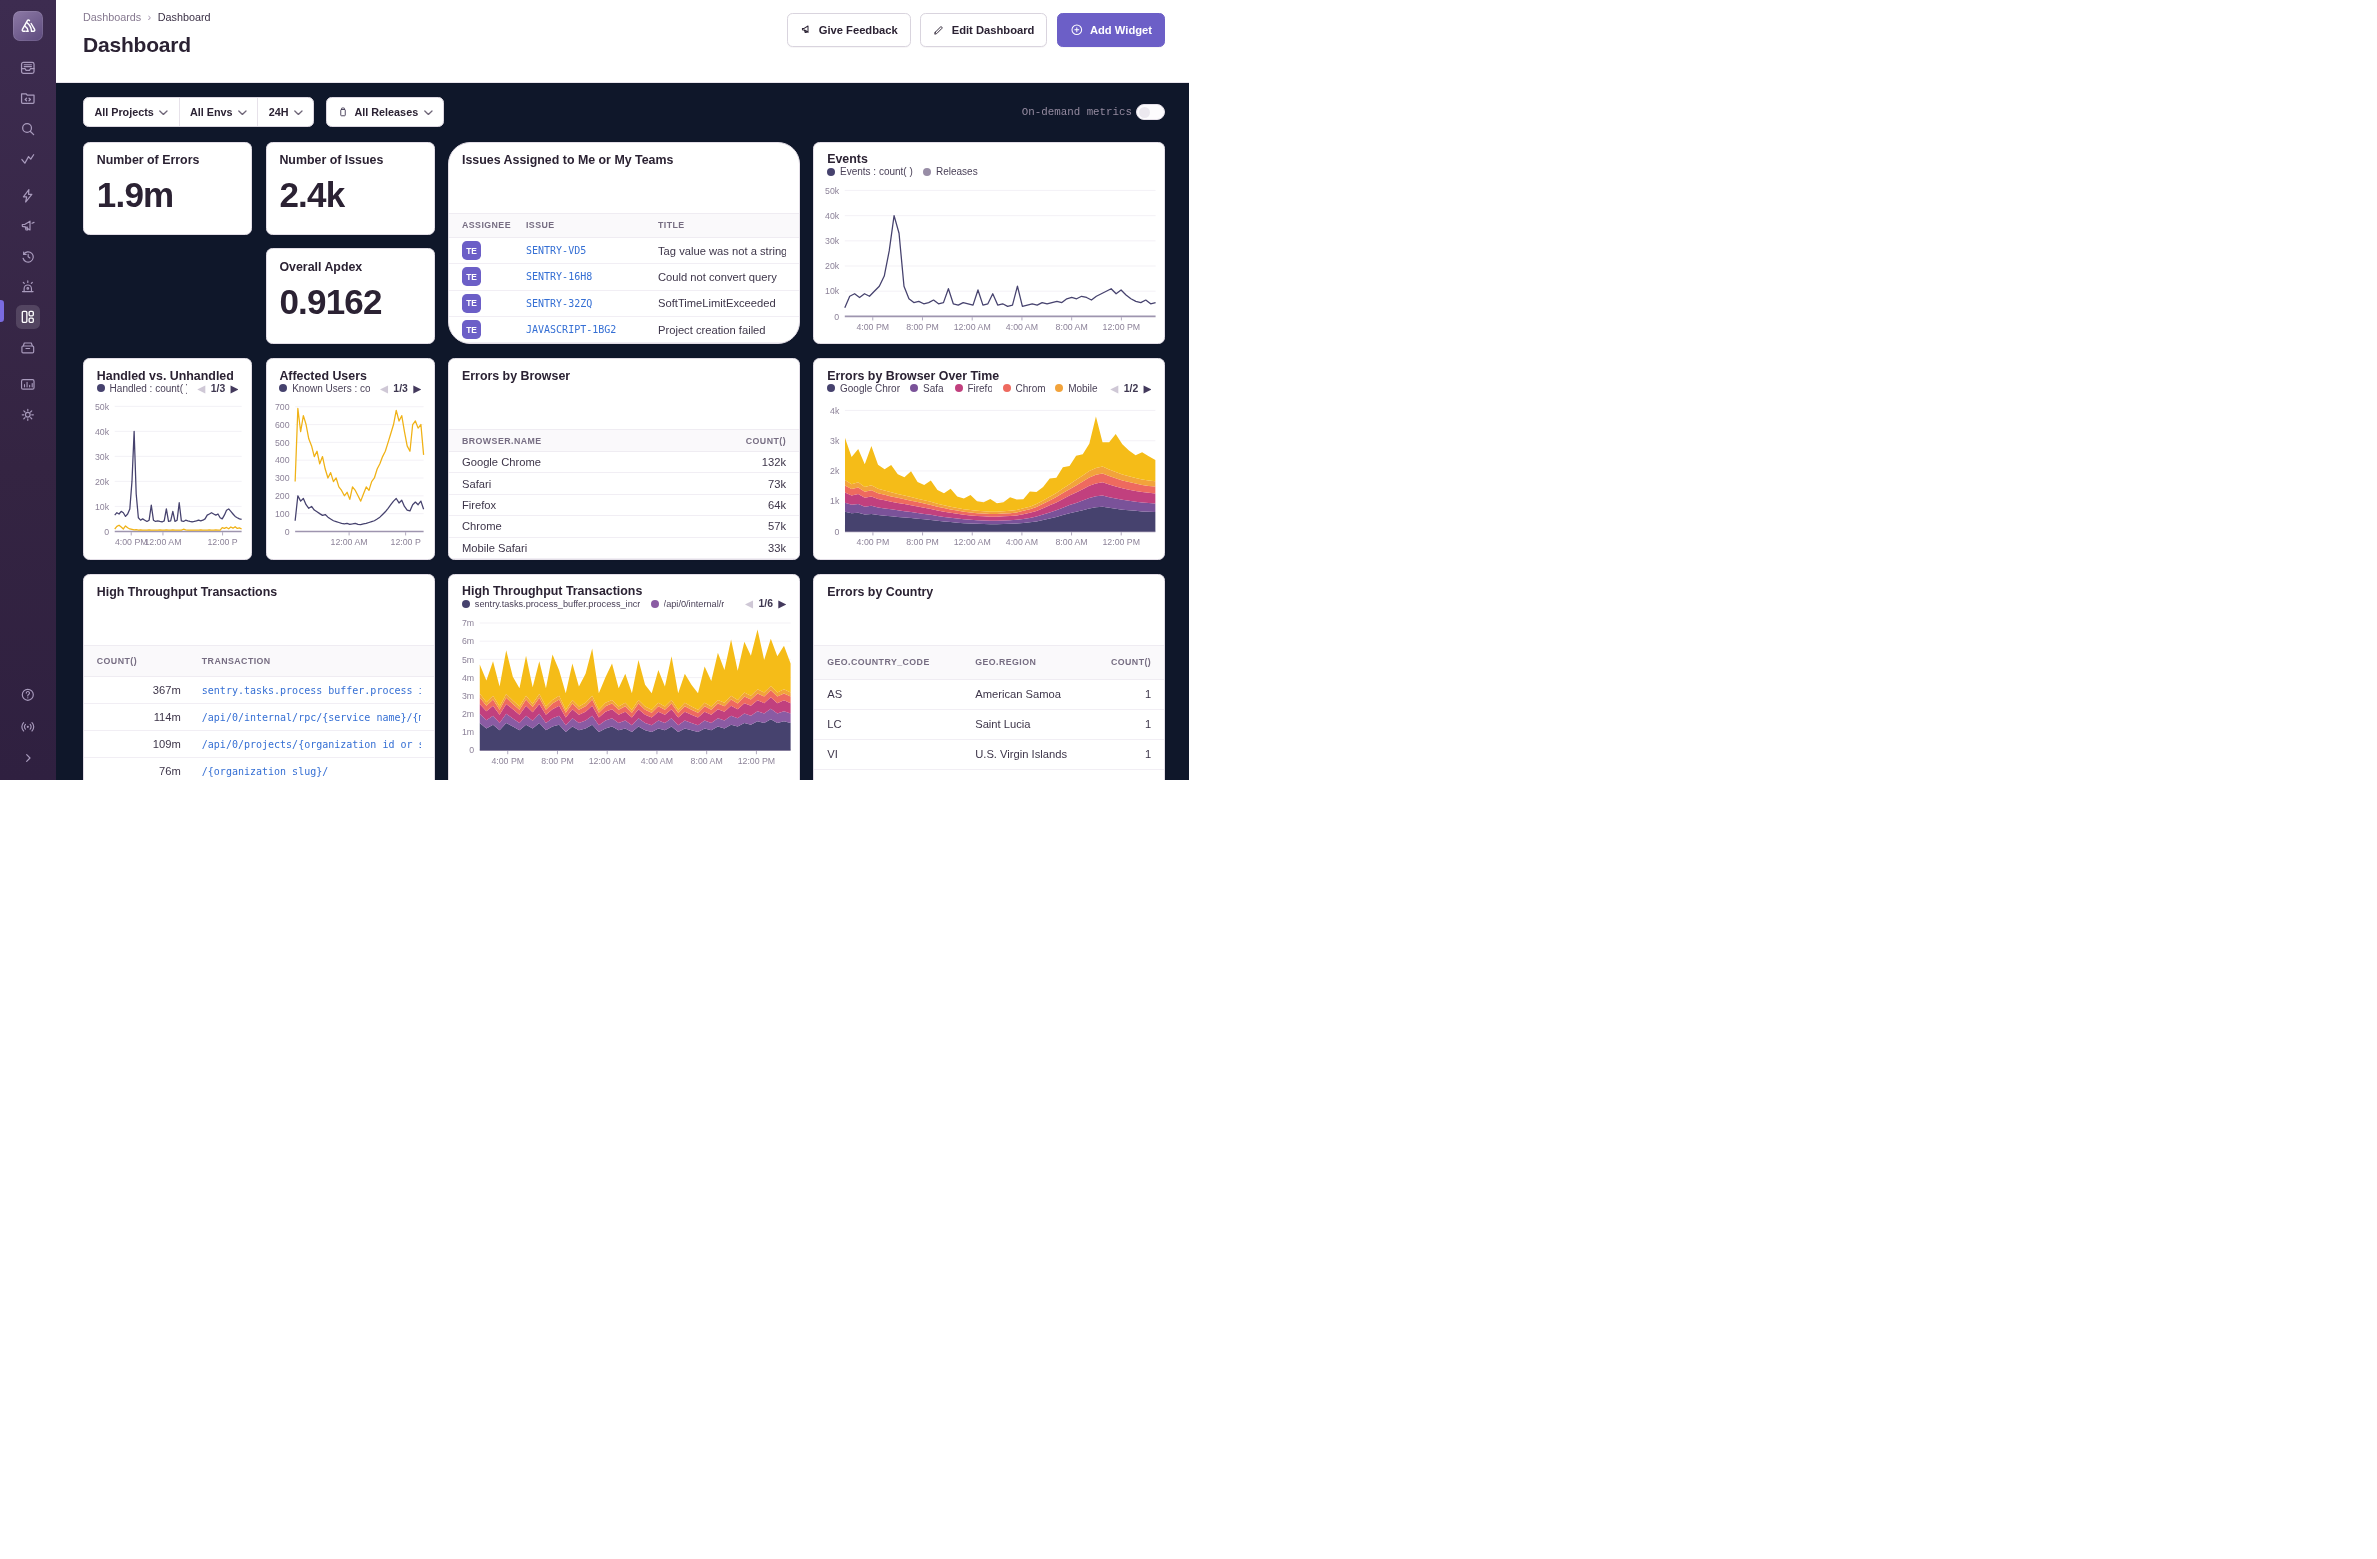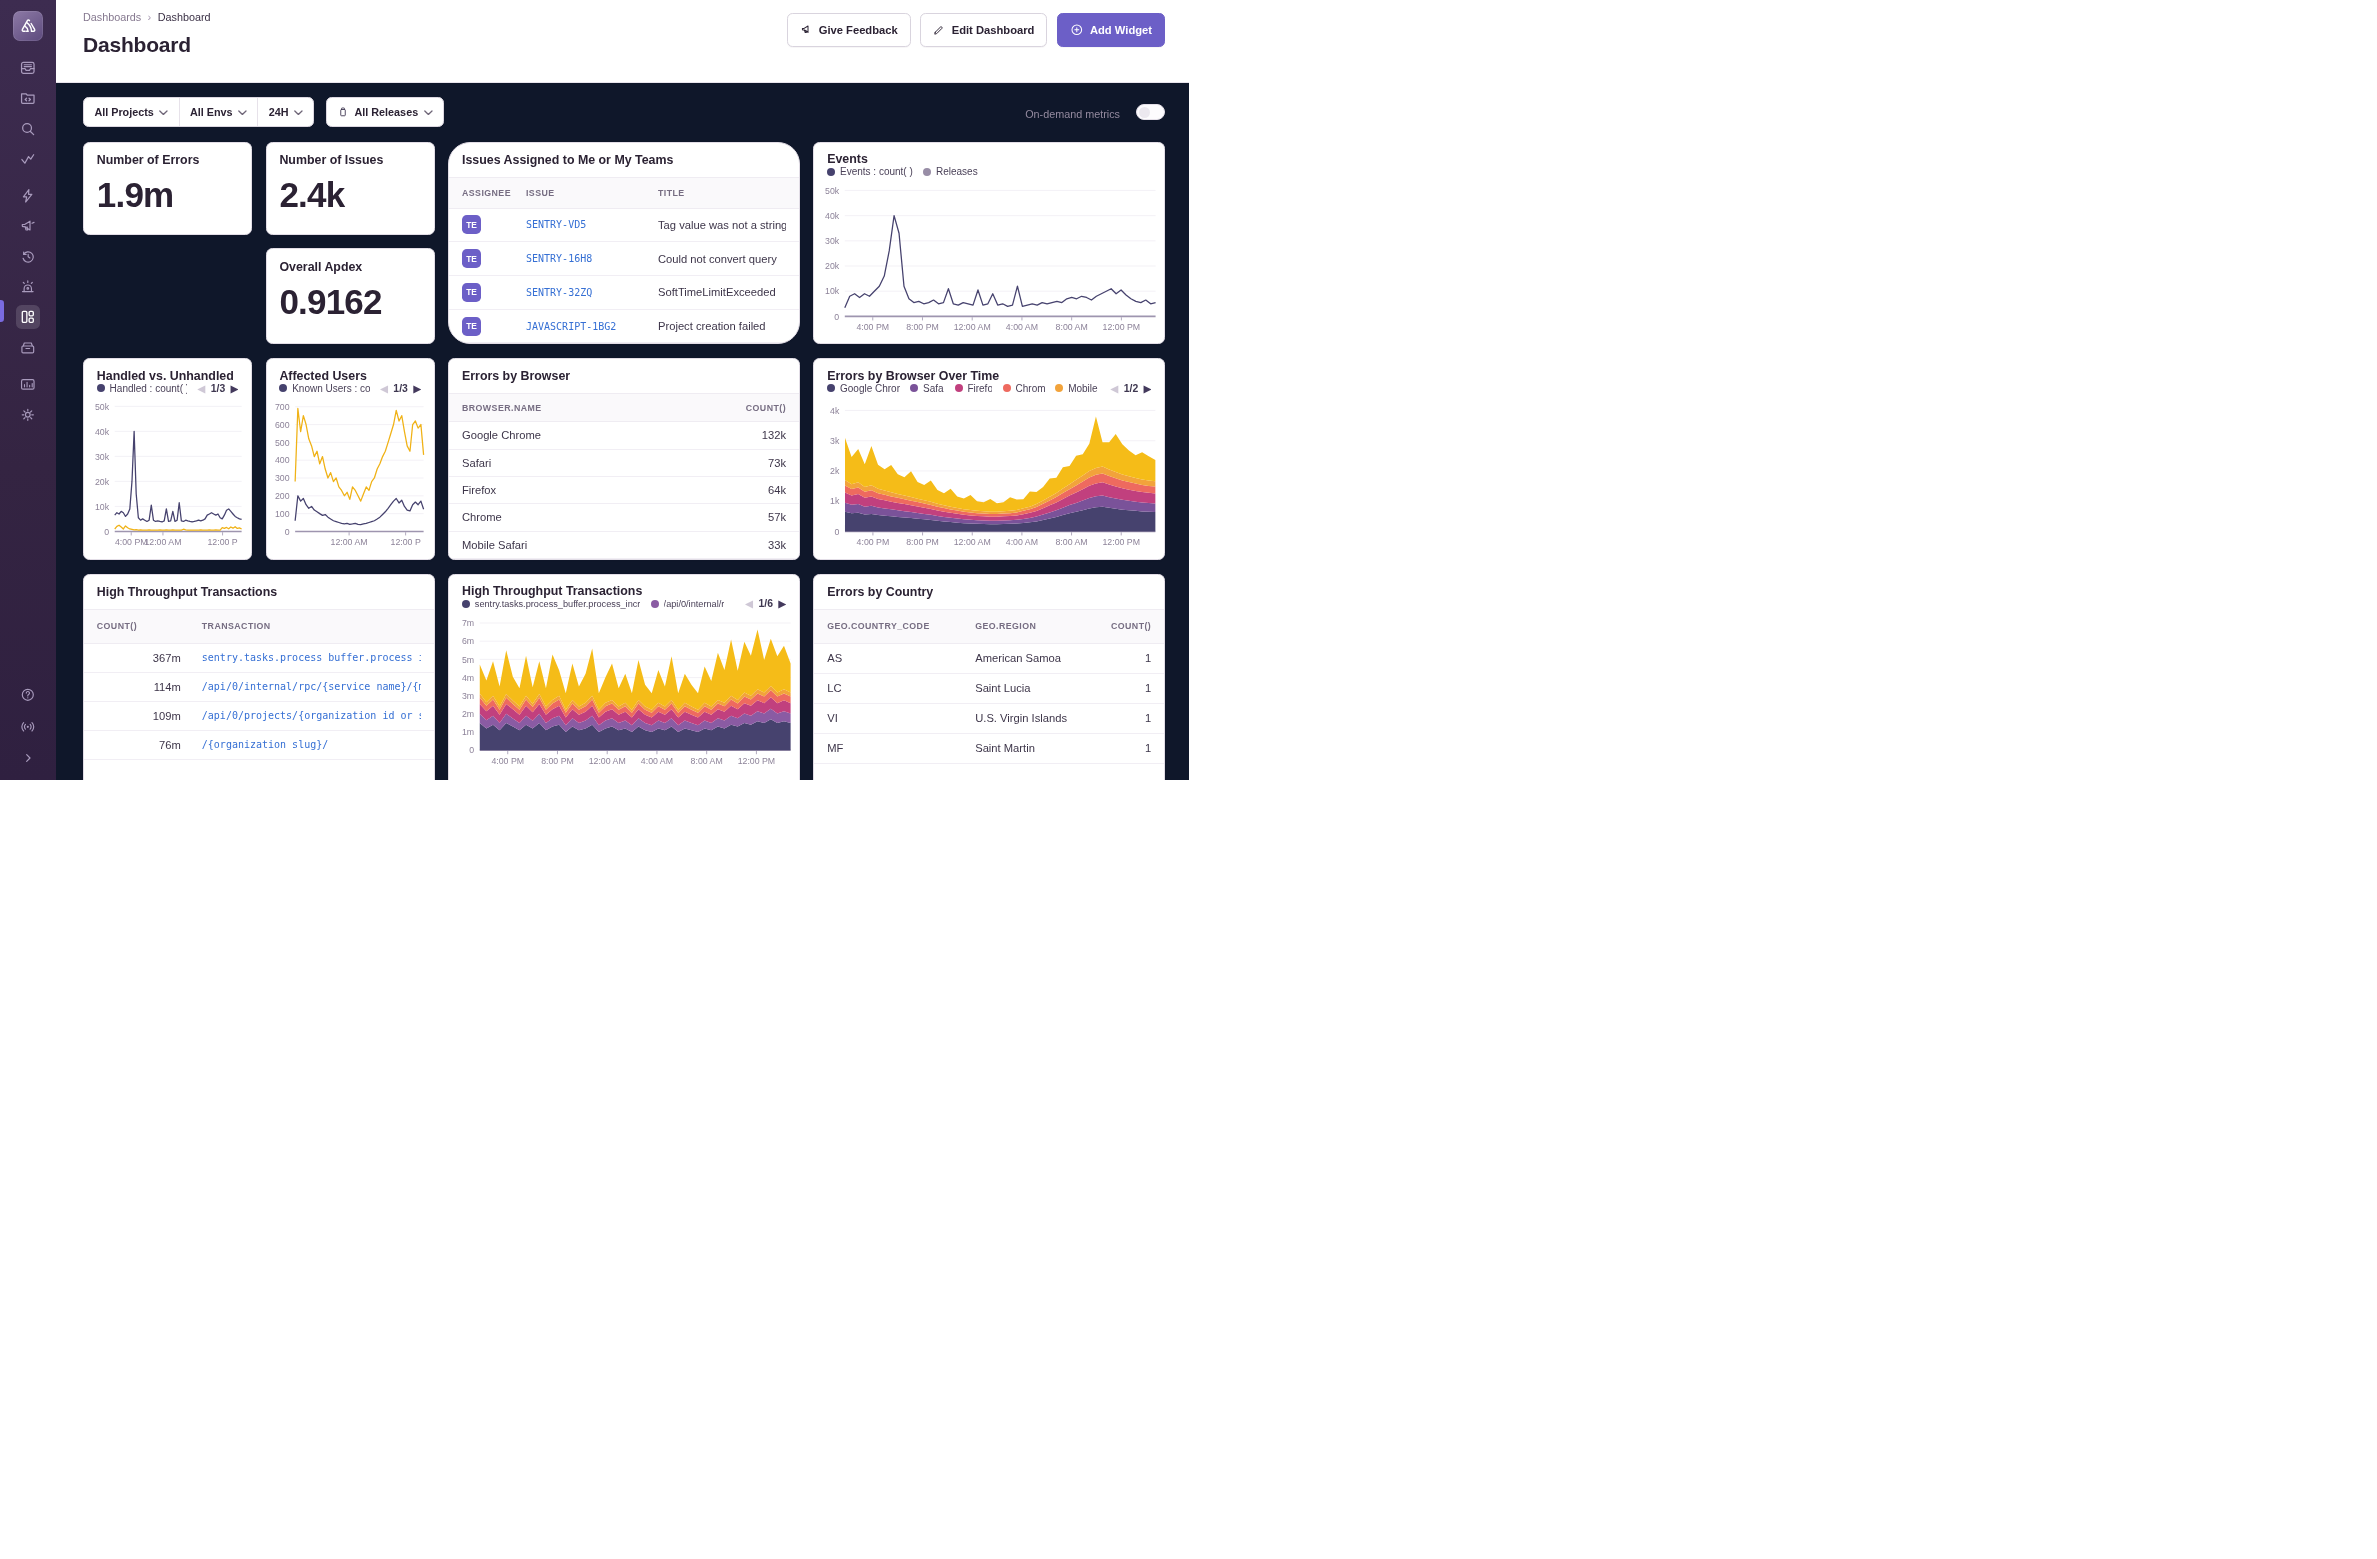--- a/index.html
+++ b/index.html
@@ -37,21 +37,21 @@
   .btn.primary { background:#6c5fc7; border-color:#6c5fc7; color:#fff; }
 
   
   .filters { display:flex; align-items:center; margin:14.4px 24px 0 27px; }
   .pillgroup { display:flex; align-items:stretch; background:#fff; border:0.8px solid #dcd7e0; border-radius:5.6px; height:30px;
     box-shadow:0 0.8px 0.8px rgba(43,34,51,.03); }
   .pill { display:flex; align-items:center; gap:5.6px; padding:0 10.4px; font-size:10.8px; font-weight:700; color:#2b2233; cursor:pointer; }
   .pill + .pill { border-left:0.8px solid #e7e2ea; }
   .releases { margin-left:11.2px; }
   .chev { color:#6f6678; display:flex; }
-  .ondemand { margin-left:auto; display:flex; align-items:flex-end; gap:16px; color:#948a9f; font-size:10.8px; }
+  .ondemand { margin-left:auto; display:flex; align-items:center; gap:4px; color:#948a9f; font-size:10.8px;font-family:Liberation Mono, monospace; }
   .toggle { width:29px; height:16px; border-radius:8px; background:#fdfcfe; border:0.8px solid #e4dfe8; position:relative; cursor:pointer; }
   .toggle .knob { position:absolute; left:1.6px; top:1.6px; width:11.2px; height:11.2px; border-radius:50%; background:#ece8ef; }
 
   
   .grid { display:grid; margin:14.4px 24px 0 27px; gap:13.6px;
     grid-template-columns:169px 169px 1fr 1fr; grid-template-rows:93px 96px 202px 240px; }
   .widget { background:#fff; border:0.8px solid #e2dde6; border-radius:6.4px; overflow:hidden; display:flex; flex-direction:column;
     box-shadow:0 0.8px 1.6px rgba(43,34,51,.04); position:relative; }
   .w-title { font-size:12.4px; font-weight:700; color:#2b2233; white-space:nowrap; overflow:hidden; }
   .w-pad { padding:10.4px 12.8px 0; }
@@ -70,21 +70,21 @@
   .w-tpt-table { grid-column:1 / span 2; grid-row:4; }
   .w-tpt-chart { grid-column:3; grid-row:4; }
   .w-country { grid-column:4; grid-row:4; }
 
   .gauge { display:flex; gap:3.2px; margin-top:12.8px; }
   .gauge i { width:5.6px; height:30px; border-radius:1.2px; background:#e6e2ea; }
   .gauge i.on { background:#4b4671; }
 
   
   .tbl-head { display:grid; align-items:center; height:32px; padding:0 12.8px; background:#faf9fb;
-    border-top:0.8px solid #efecf2; border-bottom:0.8px solid #efecf2; color:#766d82; font-size:8.8px; font-weight:700; letter-spacing:.05em; }
+    border-top:0.8px solid #efecf2; border-bottom:0.8px solid #efecf2; color:#766d82; font-size:8.8px; font-weight:700; letter-spacing:.05em;margin-top:36px; }
   .tbl-row { display:grid; align-items:center; padding:0 12.8px; border-bottom:0.8px solid #f1eef4; font-size:11.2px; color:#3d3549;
     white-space:nowrap; }
   .g-assigned { grid-template-columns:64px 132px 1fr; }
   .w-assigned .tbl-row { height:34px; overflow:hidden; }
   .g-browser { grid-template-columns:1fr 72px; }
   .w-browser .tbl-row { height:30px; }
   .g-tpt { grid-template-columns:84px 21px 1fr; }
   .w-tpt-table .tbl-head { height:35px; }
   .w-tpt-table .tbl-row { height:29px; overflow:hidden; }
   .g-country { grid-template-columns:148px 1fr 56px; }

